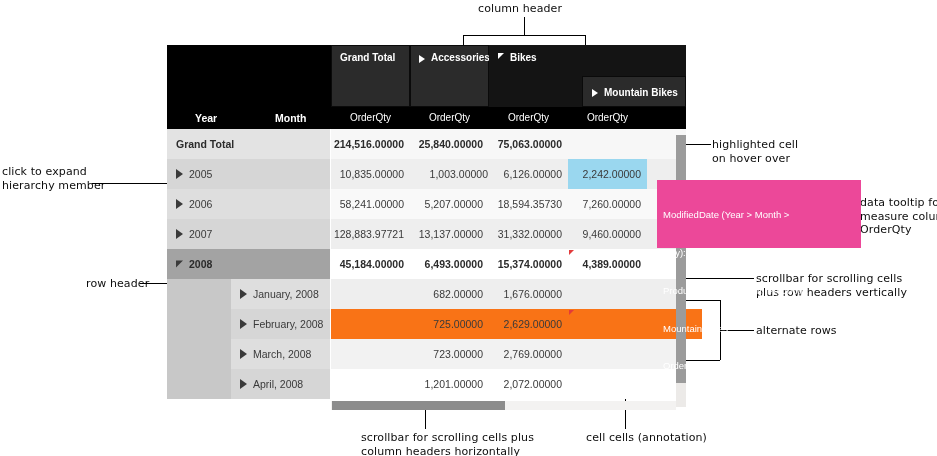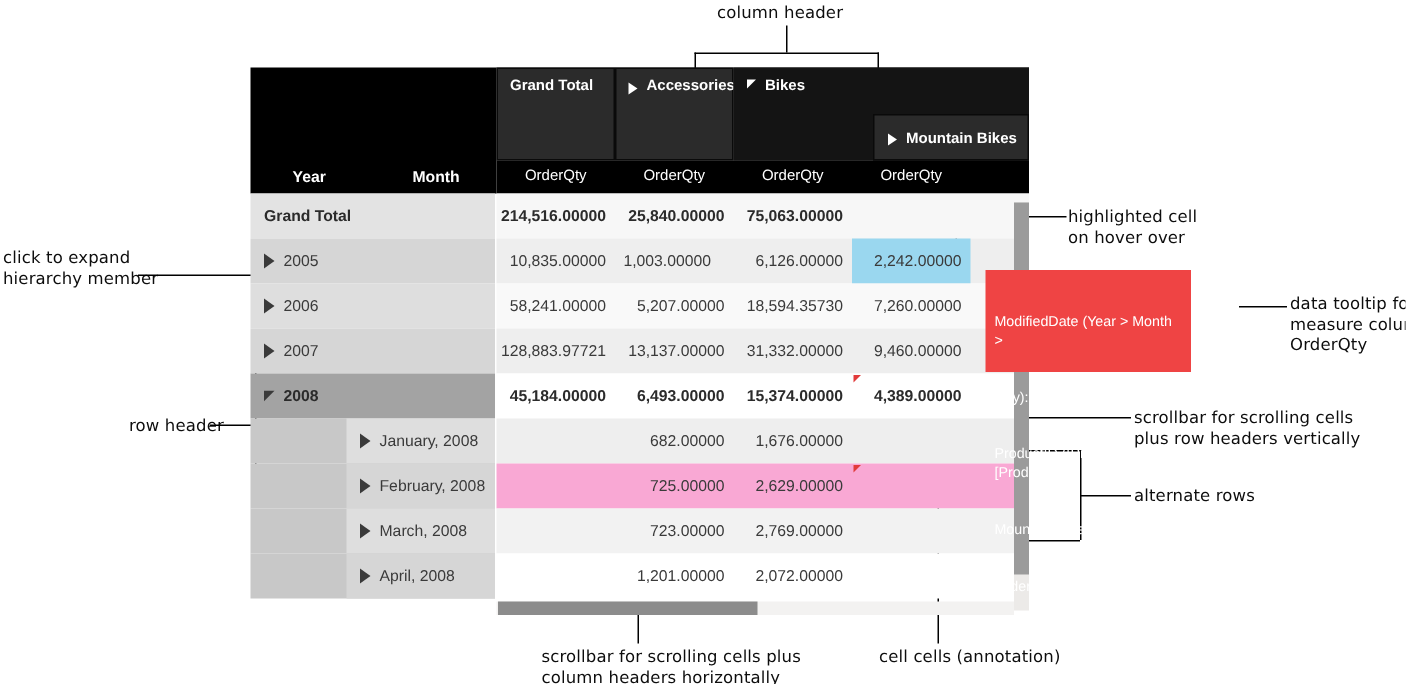--- a/index.html
+++ b/index.html
@@ -116,22 +116,22 @@
   }
 
   
   .vscroll{position:absolute;left:509px;top:90px;width:10px;height:272px;background:#eceae8;}
   .vthumb{position:absolute;left:0;top:0;width:10px;height:248px;background:#9b9b9b;}
   .hscroll{position:absolute;left:164px;top:356px;width:345px;height:9px;background:#f3f2f1;}
   .hthumb{position:absolute;left:1px;top:0;width:173px;height:9px;background:#8c8c8c;}
 
   
   .tooltip{
-    position:absolute;left:657px;top:180px;width:137px;height:68px;
-    background:#ef4444;color:#ffffff;
+    position:absolute;left:657px;top:180px;width:204px;height:68px;
+    background:#ec4899;color:#ffffff;
     font-family:"Liberation Sans",sans-serif;
     font-size:9.5px;line-height:12.6px;
     padding:4px 6px;box-sizing:border-box;
     white-space:pre-wrap;
   }
 </style>
 </head>
 <body>
 
 <div class="stage">
@@ -238,21 +238,21 @@
 
       <div class="row" style="top:30px;height:30px;">
         <div class="rowhdr" style="background:#d6d6d6;">
           <span class="tg tri-r-dk"></span>
           <div class="txt">2005</div>
         </div>
         <div class="cells" style="background:#eeeeee;">
           <div class="cell" style="left:0px;">
               <span class="v">10,835.00000</span>
             </div>
-          <div class="cell" style="left:70px;">
+          <div class="cell" style="left:84px;">
               <span class="v">1,003.00000</span>
             </div>
           <div class="cell" style="left:158px;">
               <span class="v">6,126.00000</span>
             </div>
           <div class="cell" style="left:237px;background:#9ad7ef;">
               <span class="v">2,242.00000</span>
             </div>
         </div>
       </div>
@@ -342,21 +342,21 @@
             </div>
         </div>
       </div>
 
       <div class="row" style="top:180px;height:30px;">
         <div class="rowhdr lvl2" style="background:#c8c8c8;">
           <span style="position:absolute;left:64px;top:0;width:99px;height:100%;background:#d6d6d6;"></span>
           <span class="tg tri-r-dk"></span>
           <div class="txt">February, 2008</div>
         </div>
-        <div class="cells" style="background:#f9a8d4;">
+        <div class="cells" style="background:#f97316;padding-left:16px;">
           <div class="cell" style="left:0px;">
               <span class="v"></span>
             </div>
           <div class="cell" style="left:79px;">
               <span class="v">725.00000</span>
             </div>
           <div class="cell" style="left:158px;">
               <span class="v">2,629.00000</span>
             </div>
           <div class="cell" style="left:237px;">

